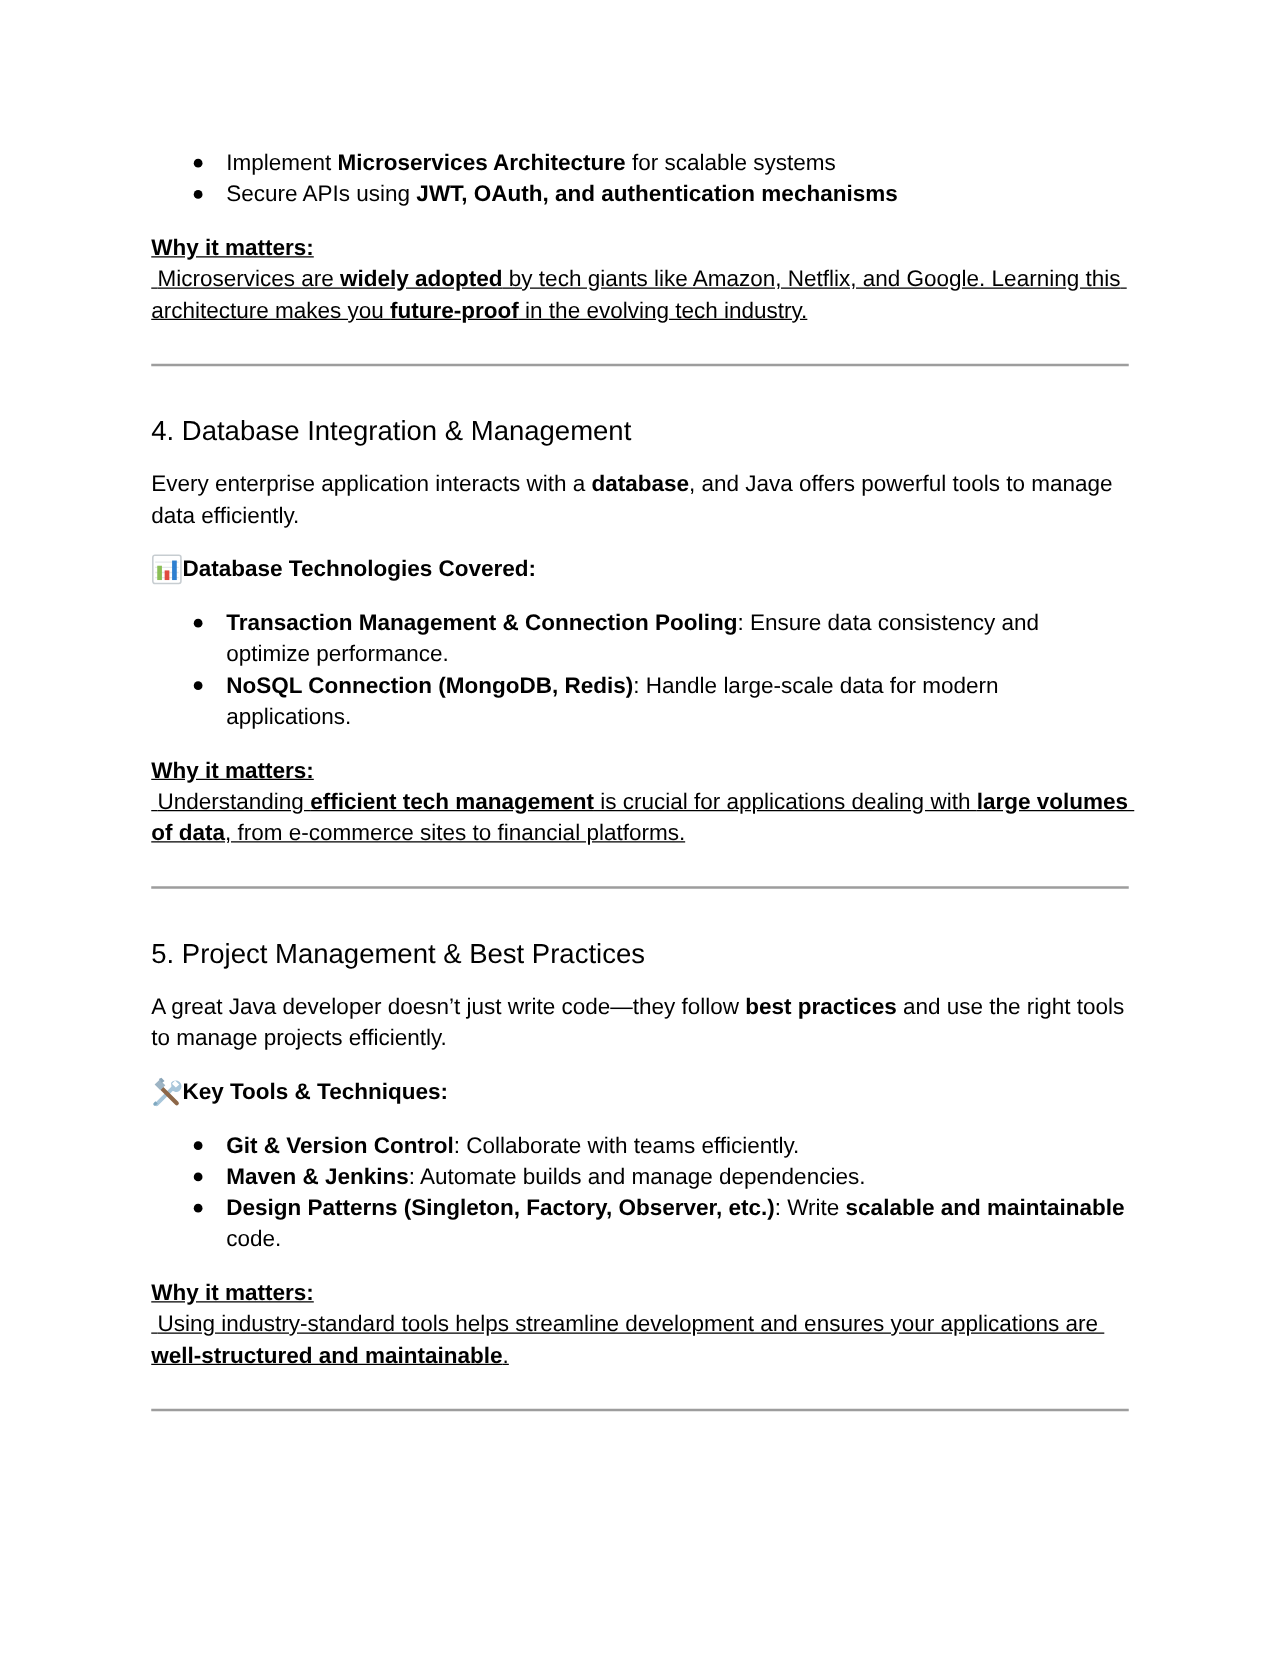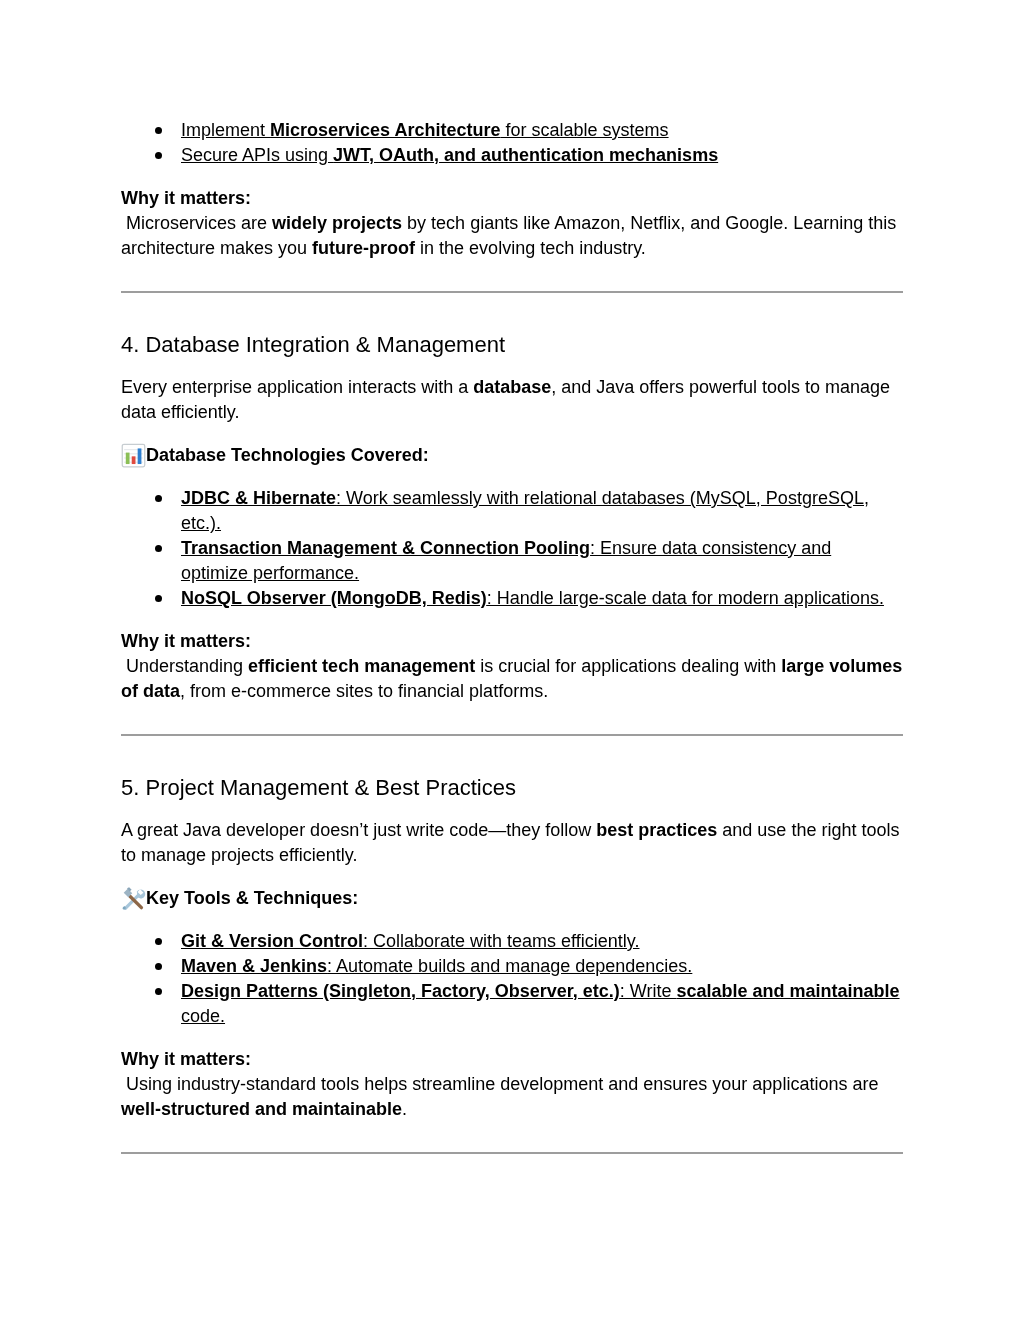--- a/index.html
+++ b/index.html
@@ -13,26 +13,25 @@
     color: #000000;
     overflow: hidden;
   }
   .page {
     width: 782px;
     margin-left: 121px;
     padding-top: 118px;
   }
   .b, strong { font-weight: 700; }
   p { margin: 0 0 18px 0; }
-  p.pre { white-space: pre-wrap; }
+  p.pre { white-space: pre-wrap; text-decoration: underline; }
   ul.doc-list {
     list-style: none;
     margin: 0 0 18px 0;
     padding-left: 60px;
-    text-decoration: underline;
   }
   ul.doc-list li { position: relative; }
   ul.doc-list li::before {
     content: "";
     position: absolute;
     left: -26px;
     top: 9px;
     width: 7px;
     height: 7px;
     border-radius: 50%;
@@ -66,21 +65,21 @@
 </head>
 <body>
 
 <div class="page">
 
   <ul class="doc-list">
     <li><span>Implement </span><span class="b">Microservices Architecture</span><span> for scalable systems</span></li>
     <li><span>Secure APIs using </span><span class="b">JWT, OAuth, and authentication mechanisms</span></li>
   </ul>
 
-  <p class="pre"><strong>Why it matters:</strong><br><span><span> Microservices are </span><span class="b">widely projects</span><span> by tech giants like Amazon, Netflix, and Google. Learning this architecture makes you </span><span class="b">future-proof</span><span> in the evolving tech industry.</span></span></p>
+  <p class="pre"><strong>Why it matters:</strong><br><span><span> Microservices are </span><span class="b">widely adopted</span><span> by tech giants like Amazon, Netflix, and Google. Learning this architecture makes you </span><span class="b">future-proof</span><span> in the evolving tech industry.</span></span></p>
 
   <hr class="doc-rule">
 
   <h2 class="sec-heading">4. Database Integration &amp; Management</h2>
 
   <p><span>Every enterprise application interacts with a </span><span class="b">database</span><span>, and Java offers powerful tools to manage data efficiently.</span></p>
 
   <div class="subhead">
     <span class="icon">
       <svg viewBox="0 0 24 24" aria-hidden="true">
@@ -91,23 +90,22 @@
         <line x1="3" y1="18.4" x2="21" y2="18.4" stroke="#e3e7ea" stroke-width="1"></line>
         <rect x="4.6" y="9.2" width="3.6" height="11" fill="#8bbf56"></rect>
         <rect x="10.3" y="12.8" width="3.6" height="7.4" fill="#e04b40"></rect>
         <rect x="16.0" y="5.2" width="3.6" height="15" fill="#2e7fd0"></rect>
       </svg>
     </span>
     <strong>Database Technologies Covered:</strong>
   </div>
 
   <ul class="doc-list">
-    <li><span class="b">JDBC &amp; Hibernate</span><span>: Work seamlessly with relational databases (MySQL, PostgreSQL, etc.).</span></li>
     <li><span class="b">Transaction Management &amp; Connection Pooling</span><span>: Ensure data consistency and optimize performance.</span></li>
-    <li><span class="b">NoSQL Observer (MongoDB, Redis)</span><span>: Handle large-scale data for modern applications.</span></li>
+    <li><span class="b">NoSQL Connection (MongoDB, Redis)</span><span>: Handle large-scale data for modern applications.</span></li>
   </ul>
 
   <p class="pre"><strong>Why it matters:</strong><br><span><span> Understanding </span><span class="b">efficient tech management</span><span> is crucial for applications dealing with </span><span class="b">large volumes of data</span><span>, from e-commerce sites to financial platforms.</span></span></p>
 
   <hr class="doc-rule">
 
   <h2 class="sec-heading">5. Project Management &amp; Best Practices</h2>
 
   <p><span>A great Java developer doesn’t just write code—they follow </span><span class="b">best practices</span><span> and use the right tools to manage projects efficiently.</span></p>
 

